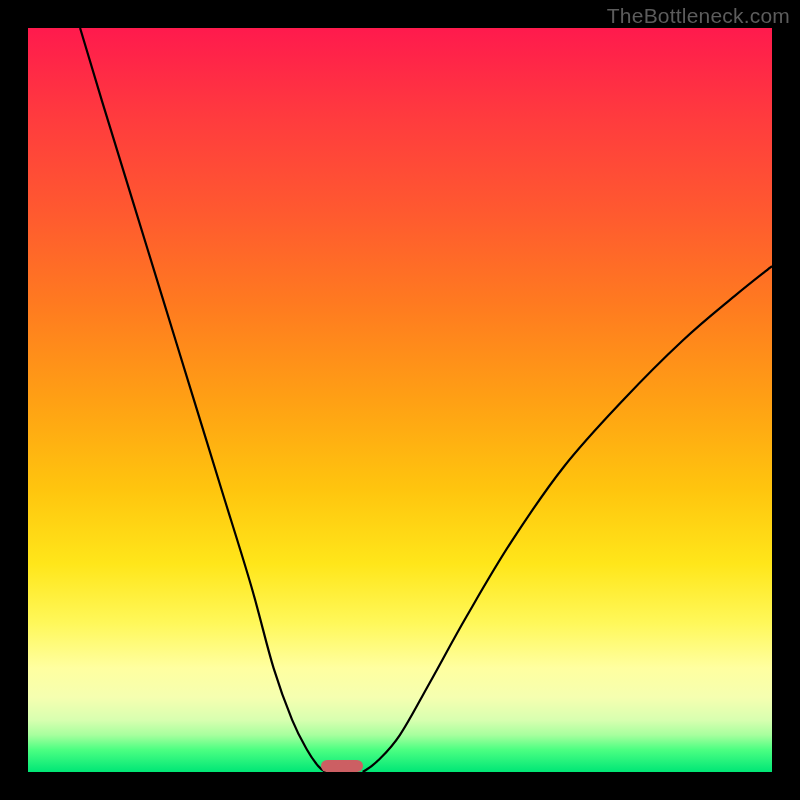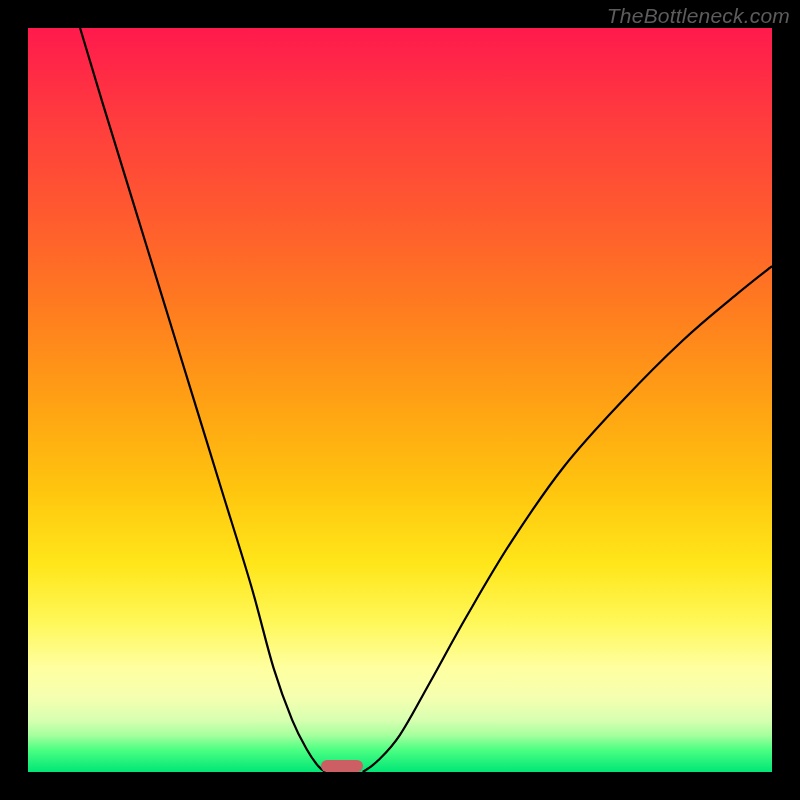--- a/index.html
+++ b/index.html
@@ -9,21 +9,20 @@
     height: 800px;
     overflow: hidden;
     background: #000;
     font-family: Arial, Helvetica, sans-serif;
   }
   .frame {
     position: relative;
     width: 800px;
     height: 800px;
     background: #000;
-    font-style: italic;
   }
   .plot-area {
     position: absolute;
     left: 28px;
     top: 28px;
     width: 744px;
     height: 744px;
     
     background: linear-gradient(to bottom,
       #ff1a4d 0%,

